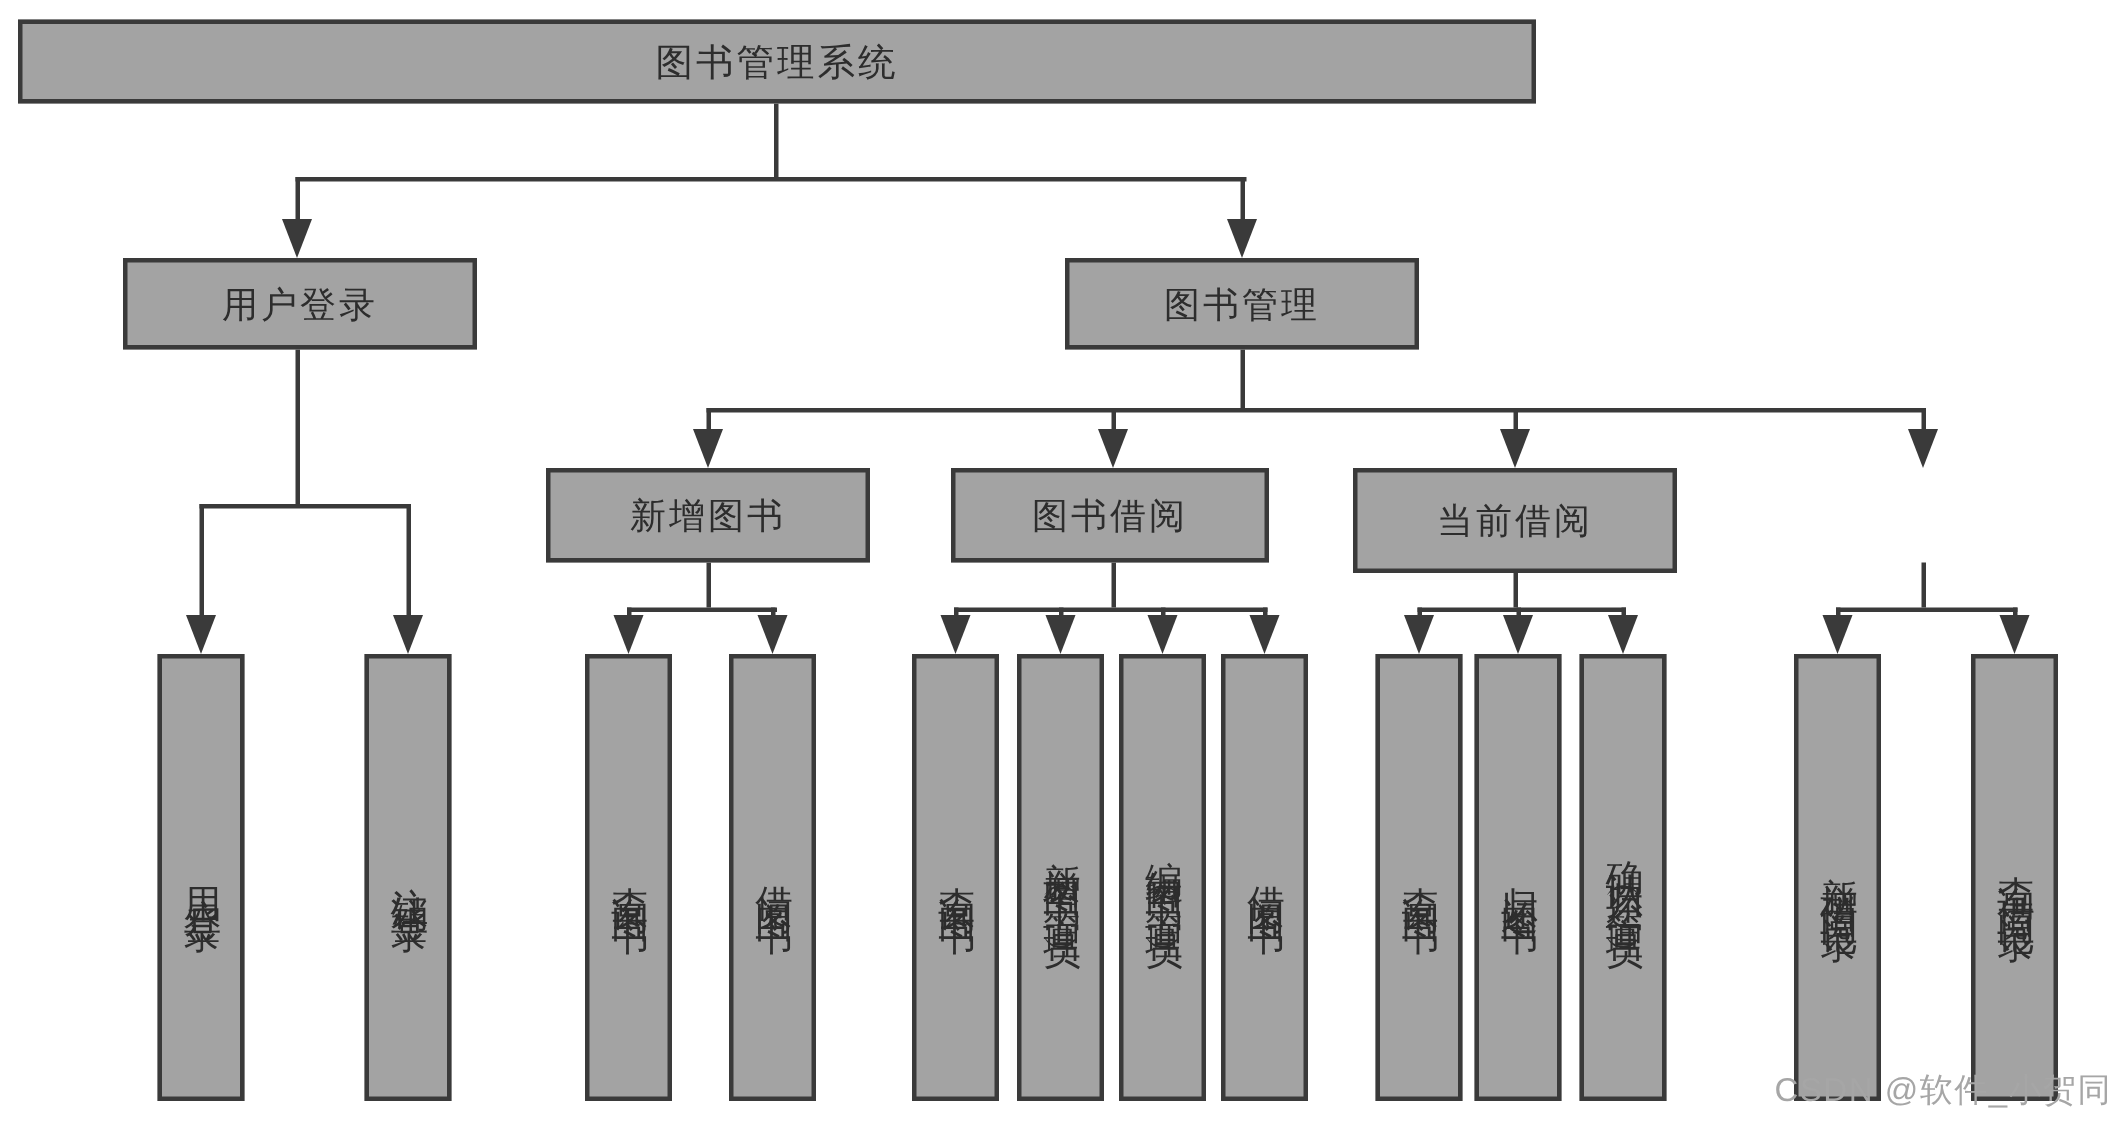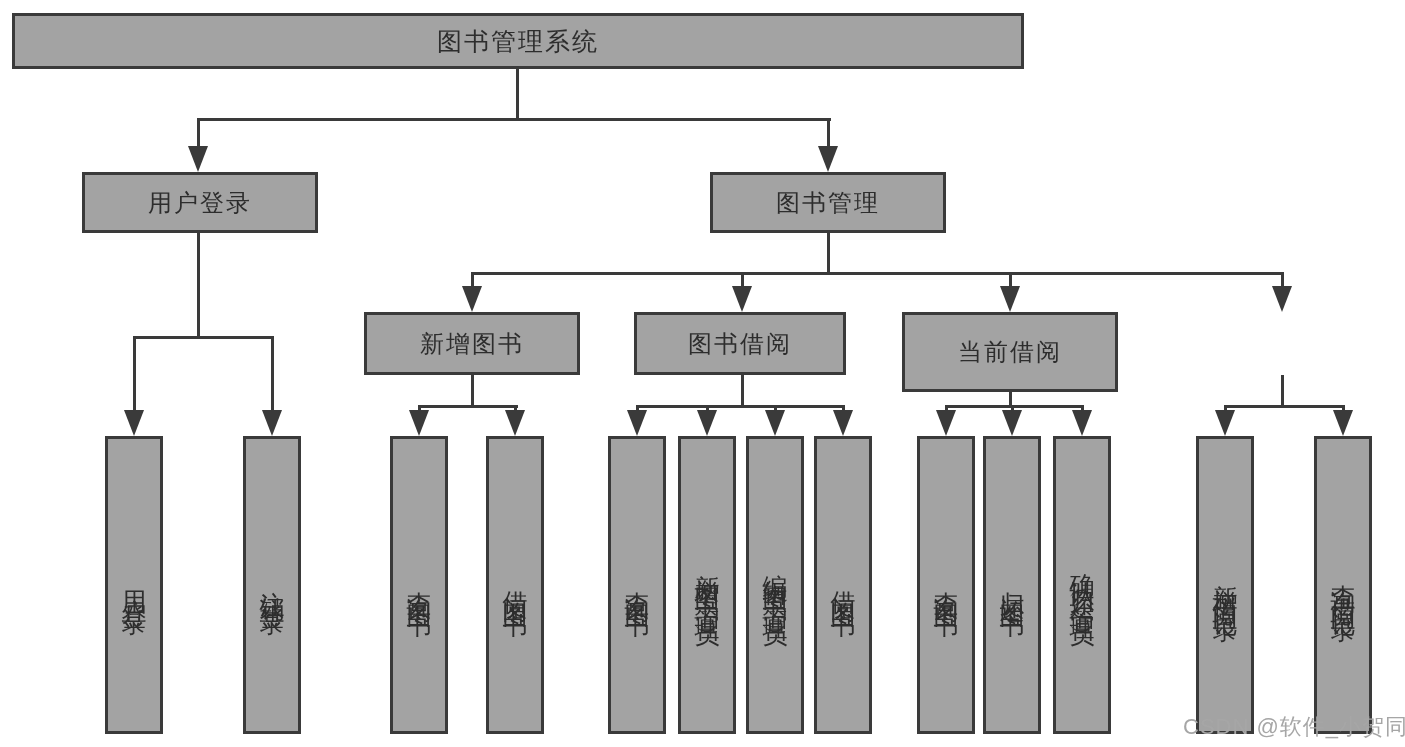--- a/index.html
+++ b/index.html
@@ -93,21 +93,21 @@
   <div class="arrow" style="left:462px; top:286px;"></div>
   <div class="line" style="left:741px; top:272px; width:3px; height:16px;"></div>
   <div class="arrow" style="left:732px; top:286px;"></div>
   <div class="line" style="left:1009px; top:272px; width:3px; height:16px;"></div>
   <div class="arrow" style="left:1000px; top:286px;"></div>
   <div class="line" style="left:1281px; top:272px; width:3px; height:16px;"></div>
   <div class="arrow" style="left:1272px; top:286px;"></div>
 
   <div class="box" style="left:364px; top:312px; width:216px; height:63px;">新增图书</div>
   <div class="box" style="left:634px; top:312px; width:212px; height:63px;">图书借阅</div>
-  <div class="box" style="left:902px; top:312px; width:216px; height:80px;">当前借阅</div>
+  <div class="box" style="left:902px; top:312px; width:216px; height:70px;">当前借阅</div>
 
   <div class="line" style="left:471px; top:375px; width:3px; height:30px;"></div>
   <div class="line" style="left:418px; top:405px; width:100px; height:3px;"></div>
   <div class="line" style="left:418px; top:405px; width:3px; height:7px;"></div>
   <div class="arrow" style="left:409px; top:410px;"></div>
   <div class="line" style="left:514px; top:405px; width:3px; height:7px;"></div>
   <div class="arrow" style="left:505px; top:410px;"></div>
 
   <div class="line" style="left:741px; top:375px; width:3px; height:30px;"></div>
   <div class="line" style="left:636px; top:405px; width:209px; height:3px;"></div>

